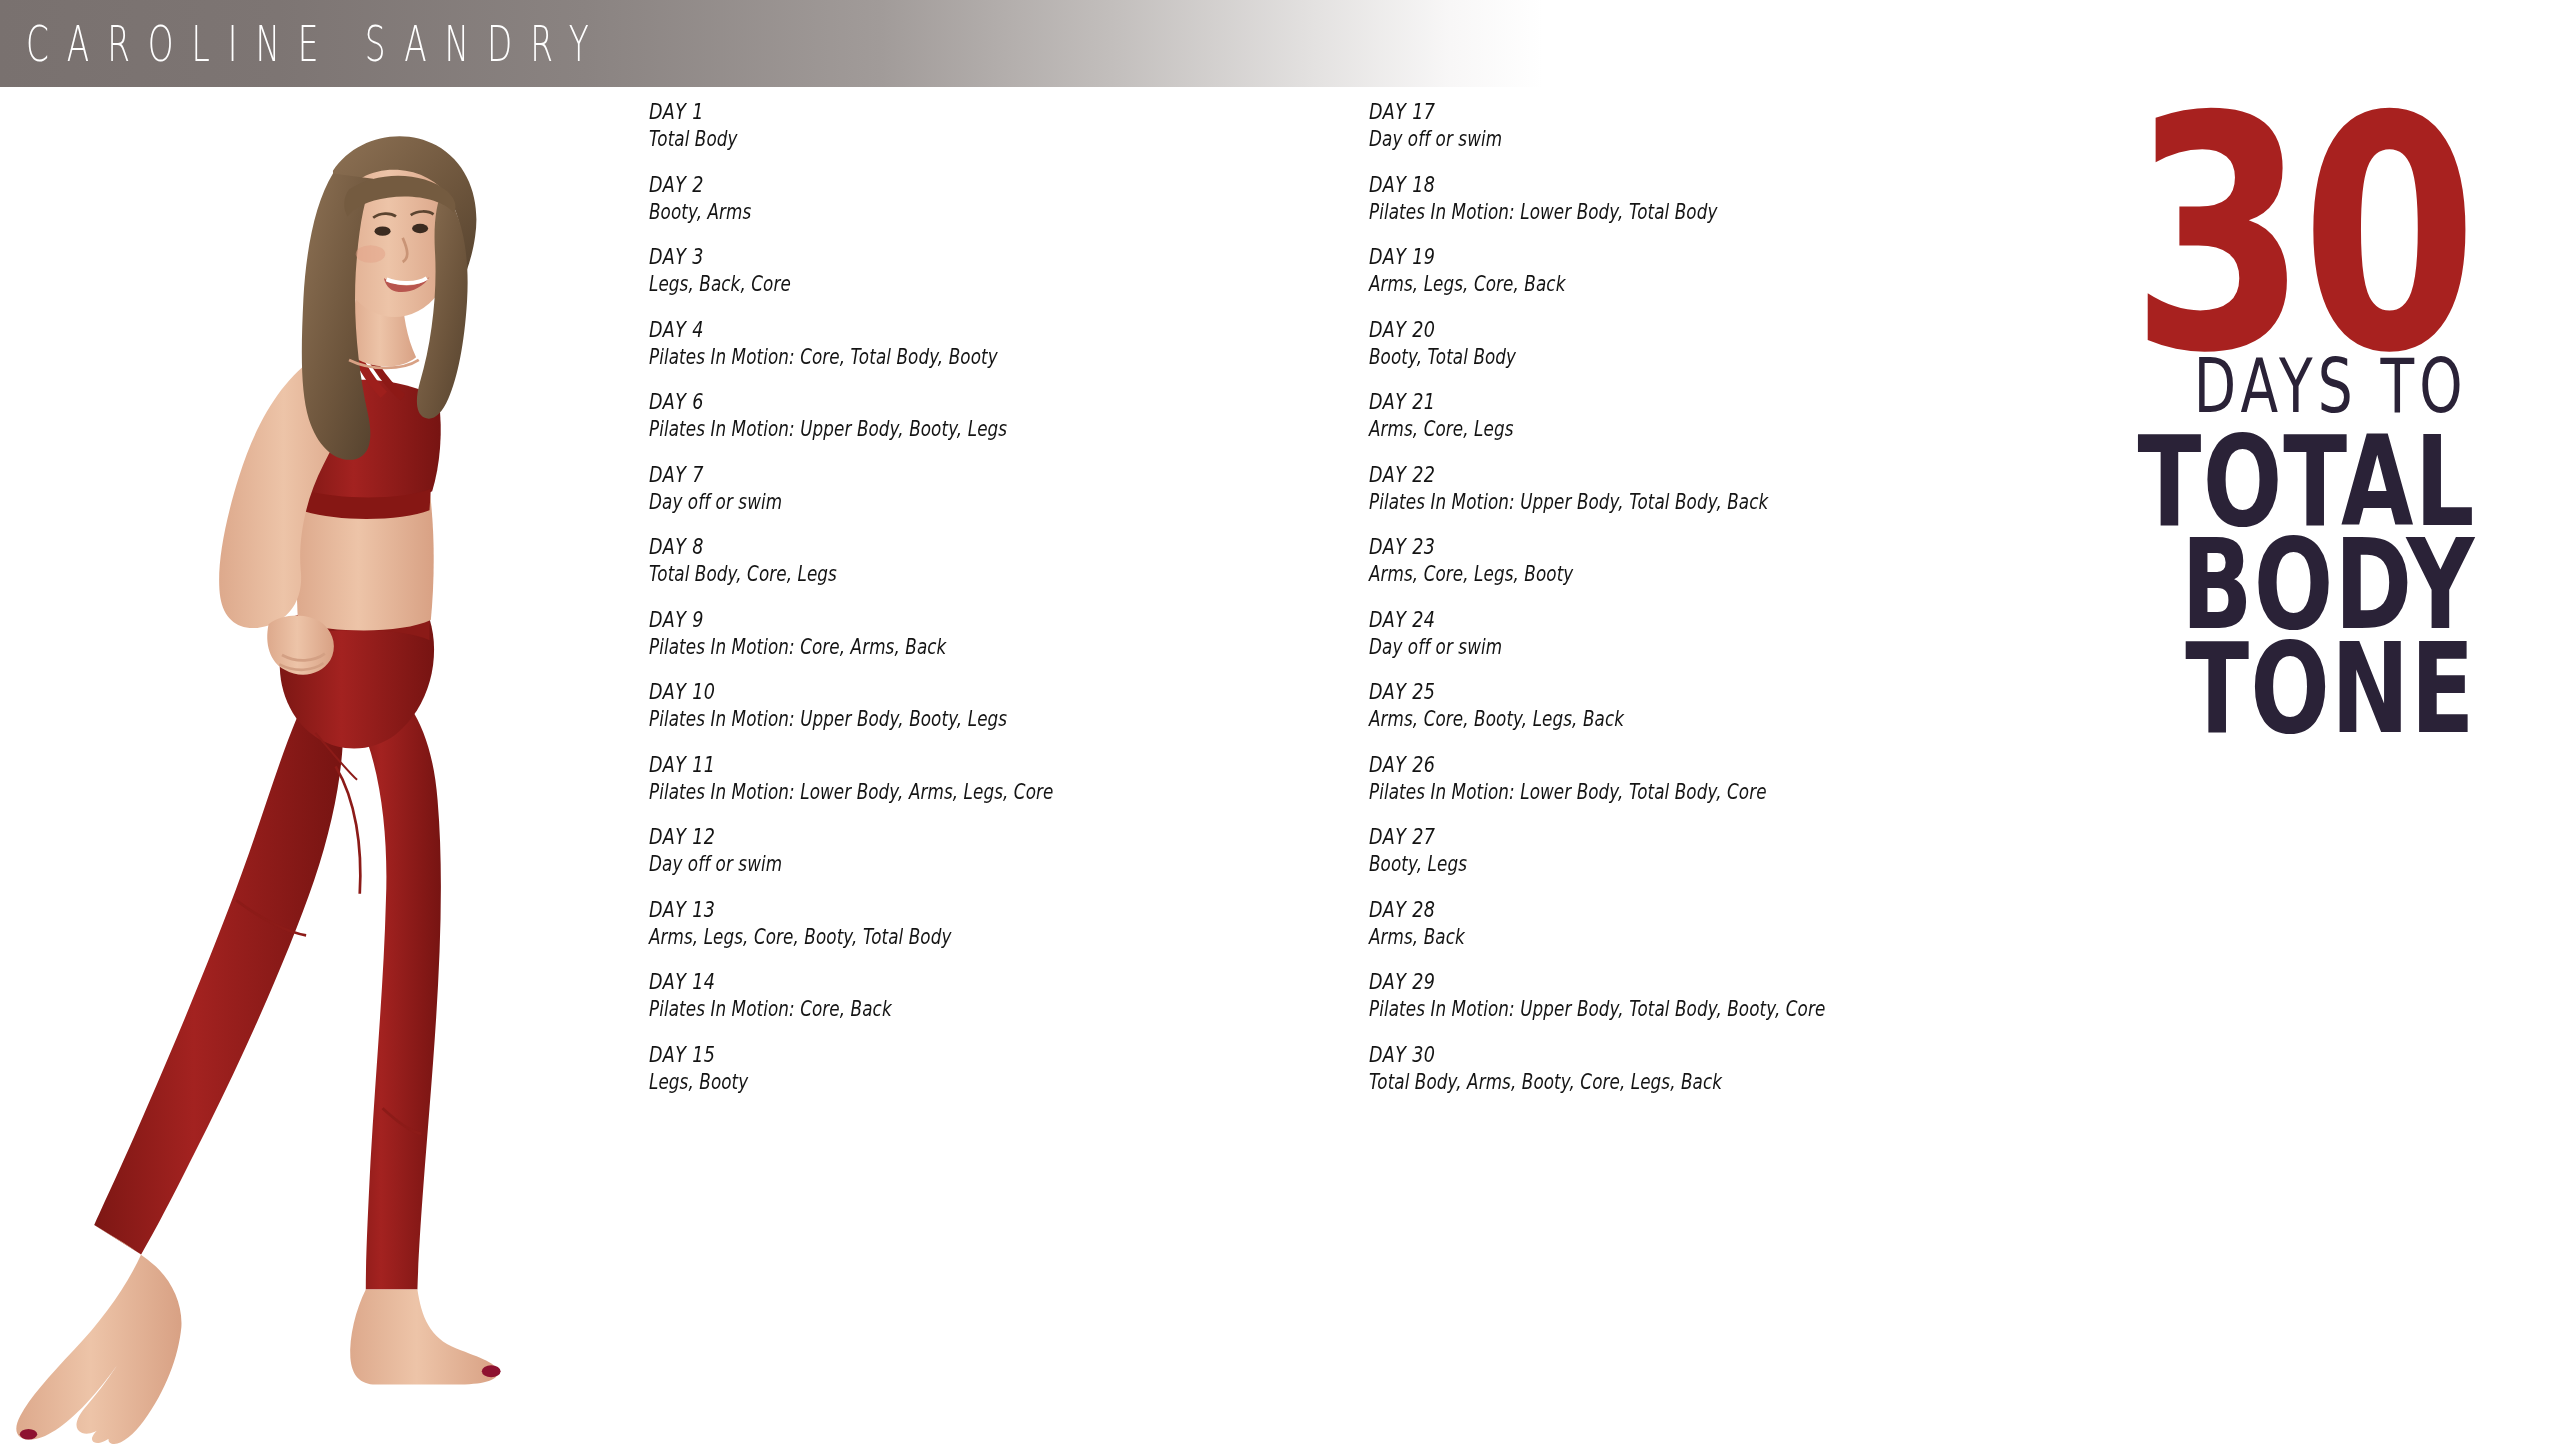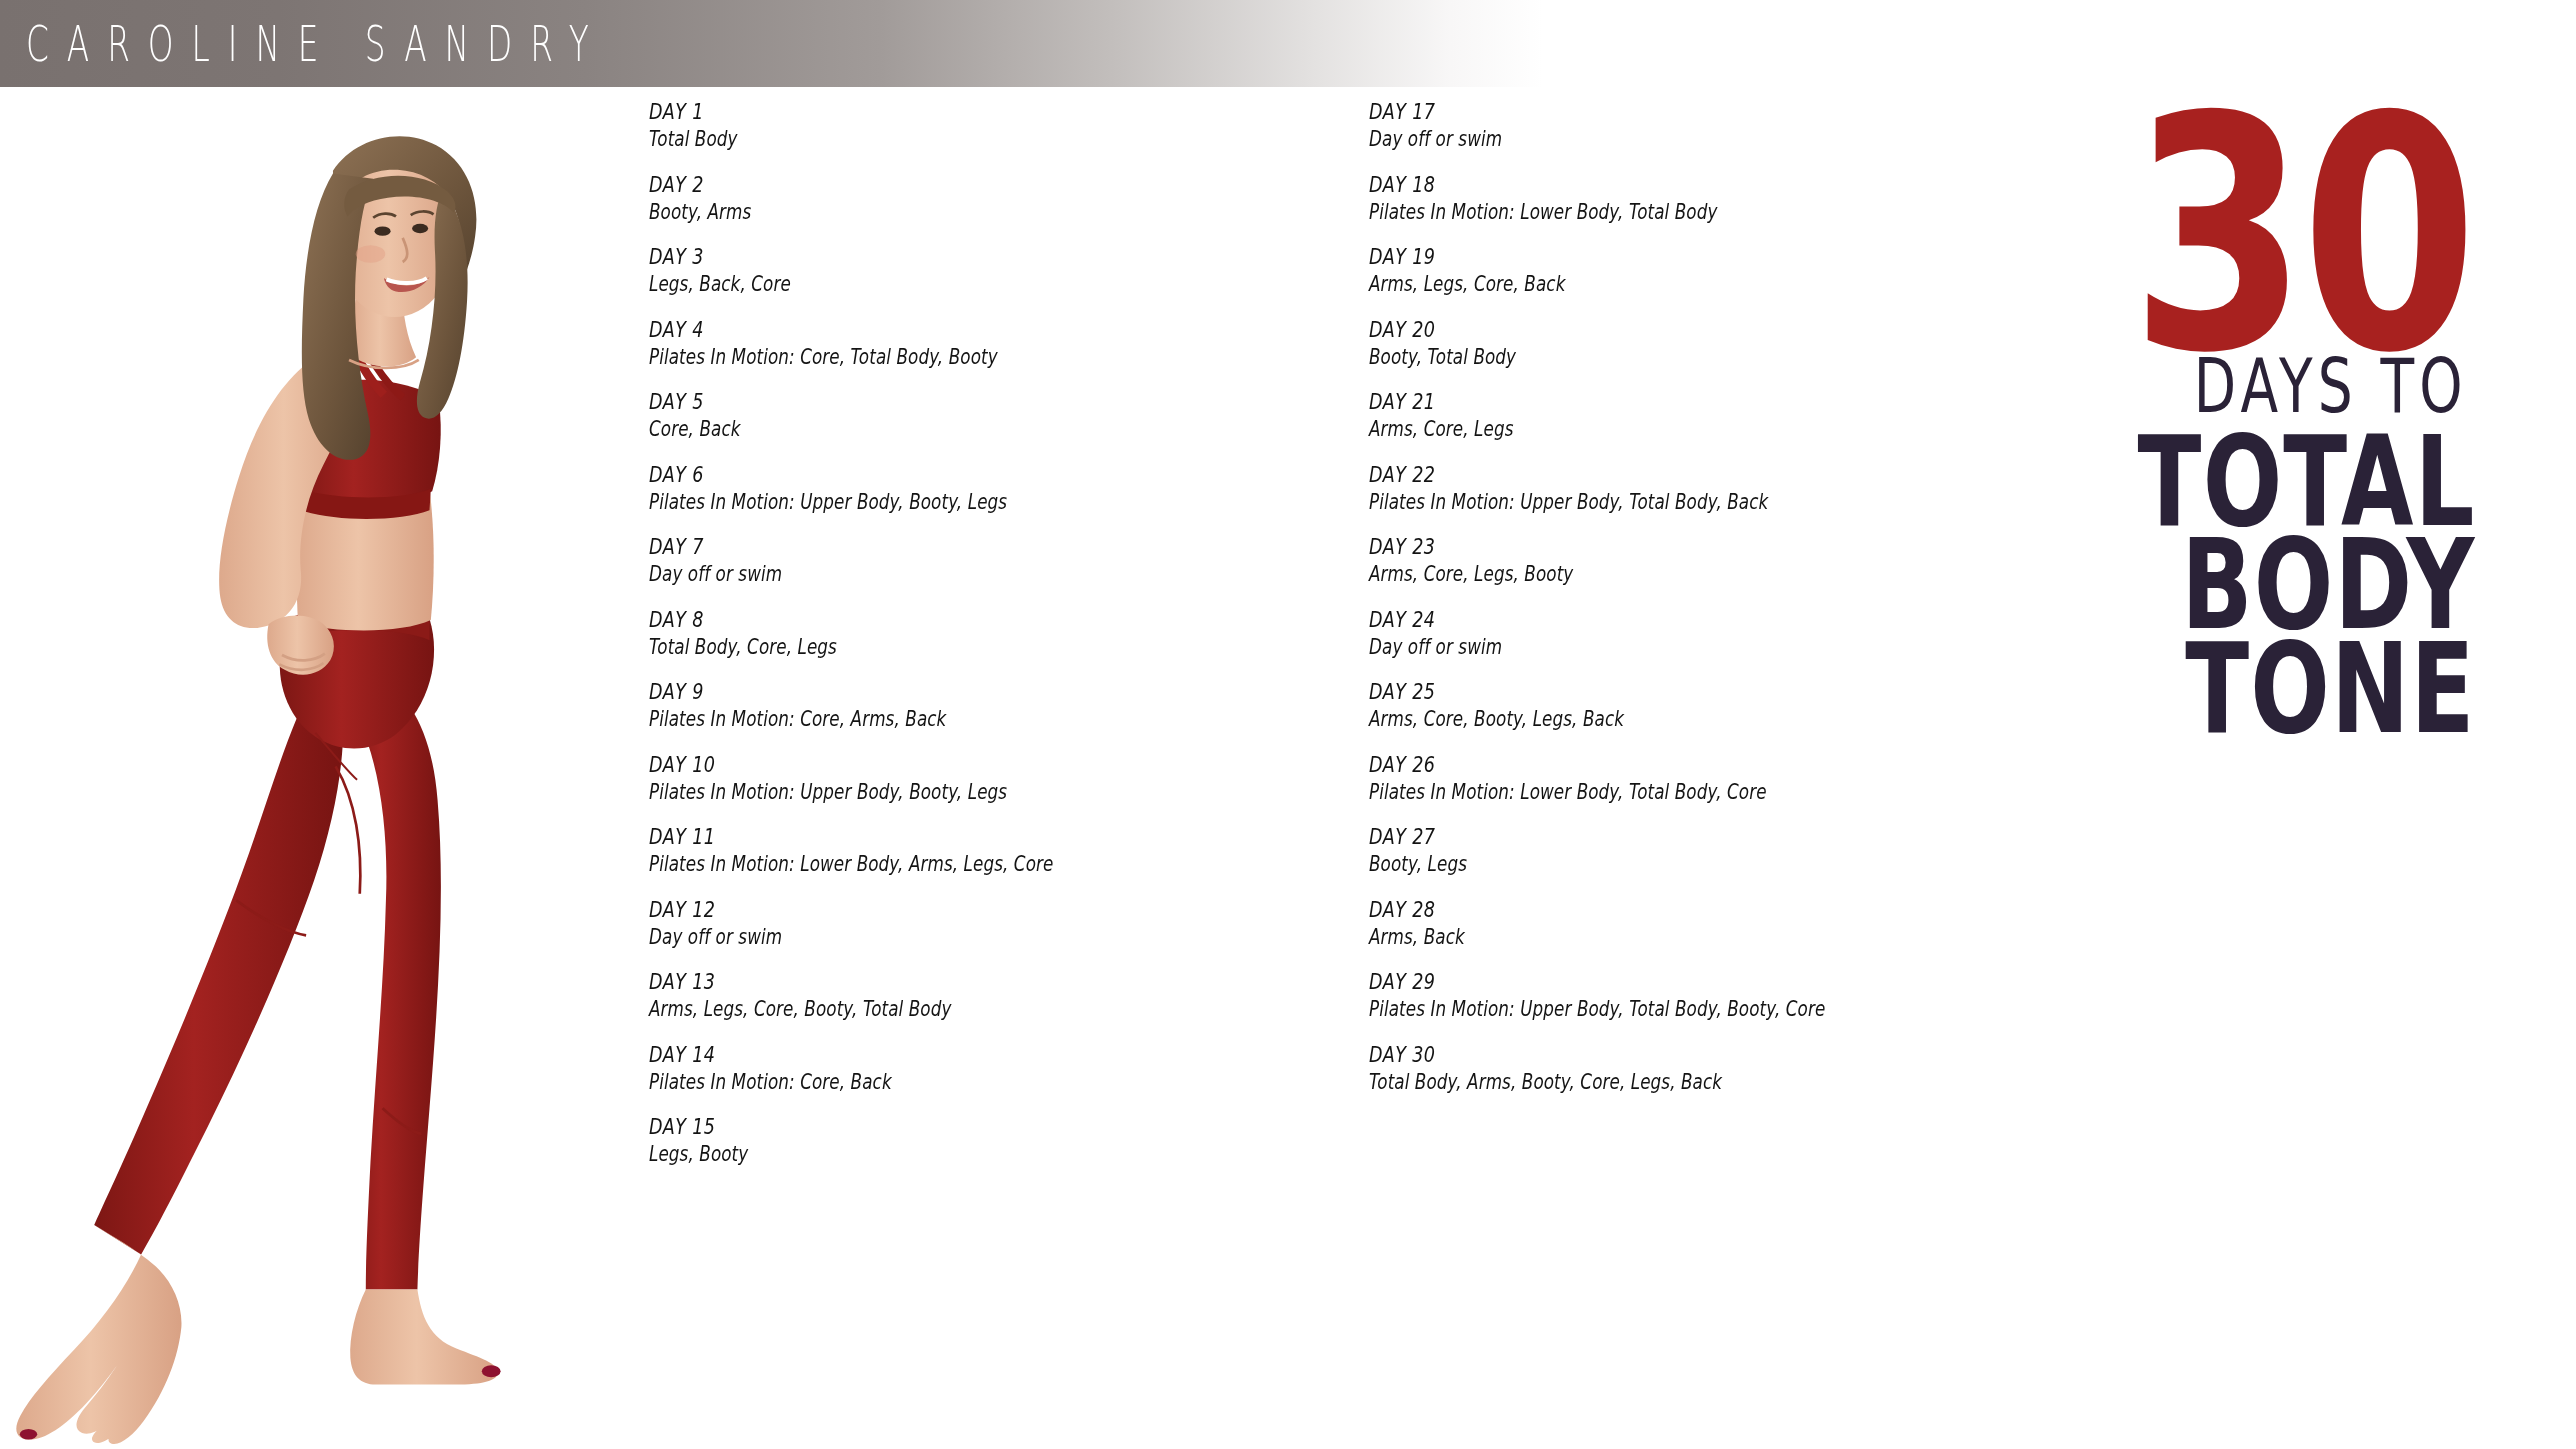--- a/index.html
+++ b/index.html
@@ -309,24 +309,20 @@
       </div>
       <div class="day-entry">
         <div class="day-label">DAY 3</div>
         <div class="day-focus">Legs, Back, Core</div>
       </div>
       <div class="day-entry">
         <div class="day-label">DAY 4</div>
         <div class="day-focus">Pilates In Motion: Core, Total Body, Booty</div>
       </div>
       <div class="day-entry">
-        <div class="day-label">DAY 5</div>
-        <div class="day-focus">Core, Back</div>
-      </div>
-      <div class="day-entry">
         <div class="day-label">DAY 6</div>
         <div class="day-focus">Pilates In Motion: Upper Body, Booty, Legs</div>
       </div>
       <div class="day-entry">
         <div class="day-label">DAY 7</div>
         <div class="day-focus">Day off or swim</div>
       </div>
       <div class="day-entry">
         <div class="day-label">DAY 8</div>
         <div class="day-focus">Total Body, Core, Legs</div>

